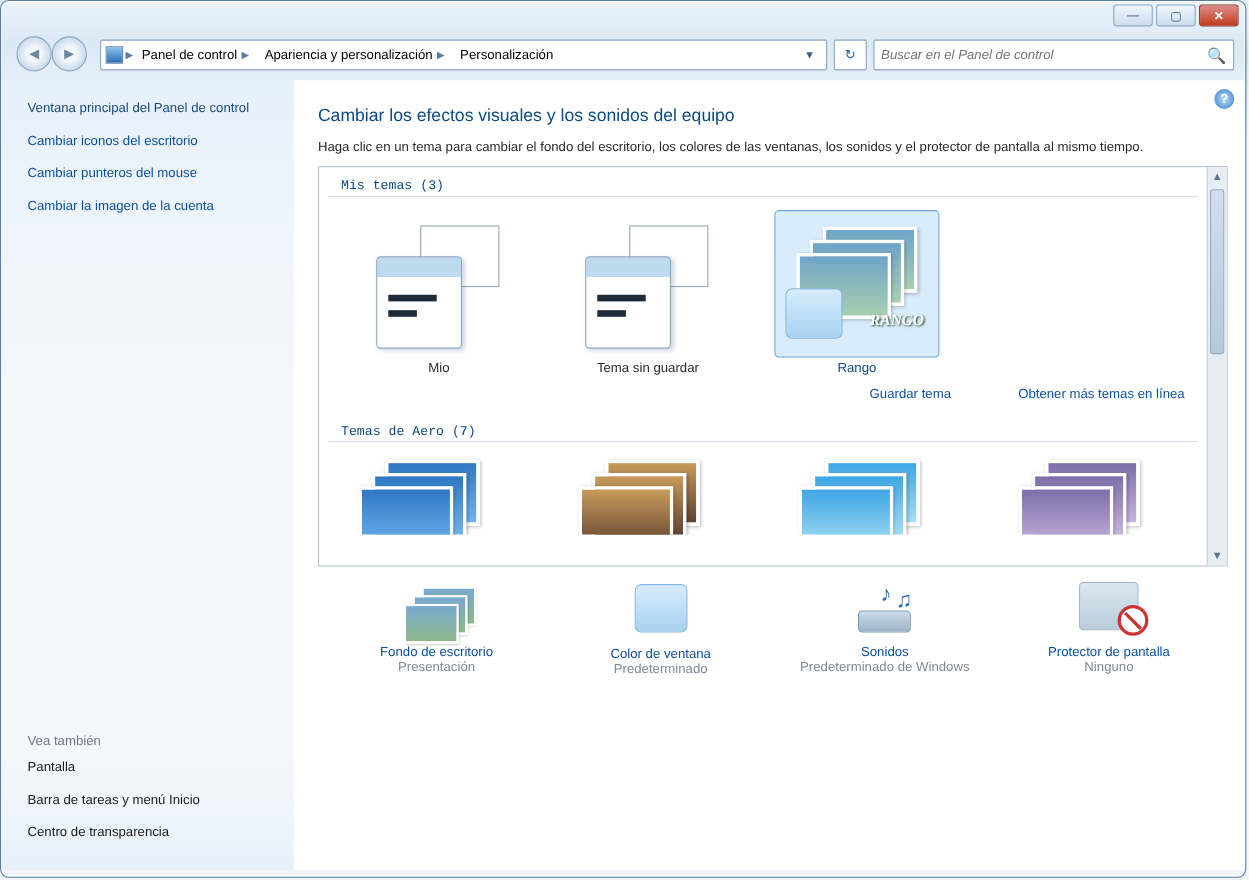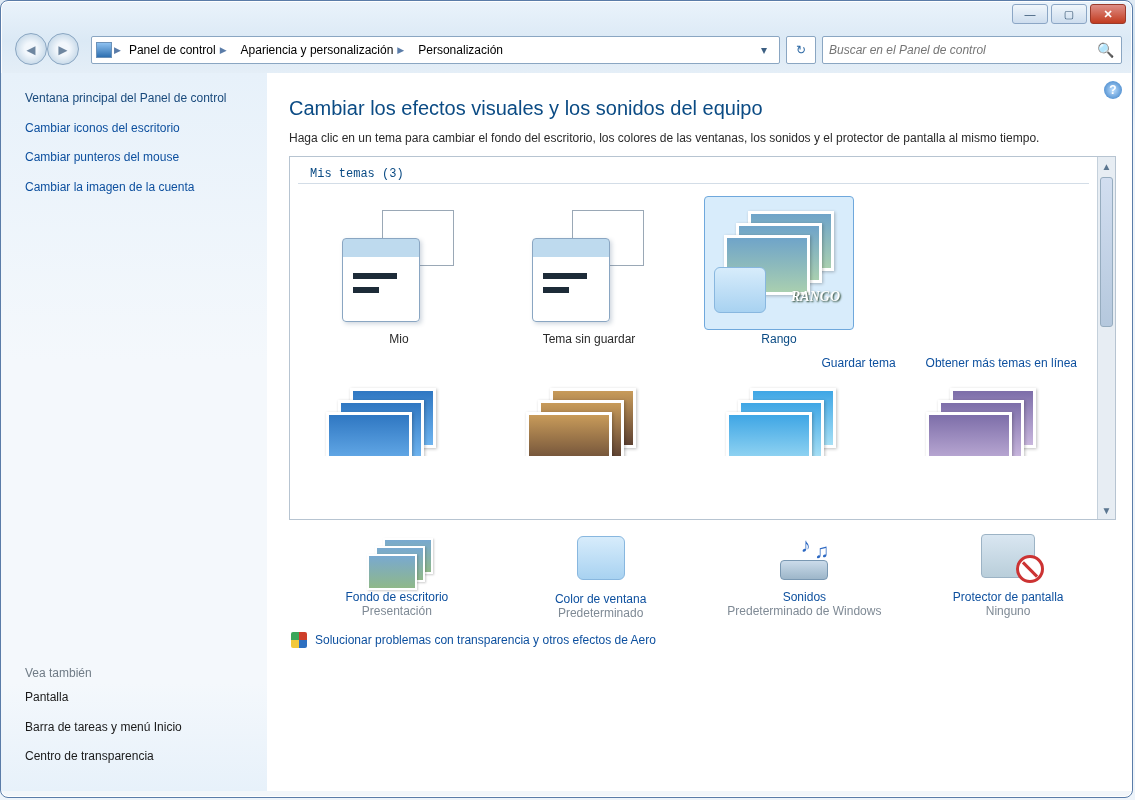--- a/index.html
+++ b/index.html
@@ -33,21 +33,21 @@
            cursor:default; white-space:nowrap; }
   .crumbsep { color:#5a7ca8; font-size:9px; }
   .addricon { width:16px; height:16px; background:linear-gradient(#8ec1f0,#2d6fb0);
               border:1px solid #6b91b8;}
   .addr-end { margin-left:auto; display:flex; align-items:center; gap:2px;}
   .addr-mini { width:22px; height:22px; display:flex; align-items:center;
                justify-content:center; color:#3c5f82;}
   .refreshbox { width:30px; height:28px; border:1px solid #8aa6c2;
                 background:#fff; border-radius:2px; display:flex;
                 align-items:center; justify-content:center; color:#2c68a4;}
-  .searchbox { width:300px; height:28px; border:1px solid #8aa6c2;
+  .searchbox { width:328px; height:28px; border:1px solid #8aa6c2;
                background:#fff; border-radius:2px; display:flex;
                align-items:center; padding:0 6px; }
   .searchbox input { border:none; outline:none; flex:1; font-style:italic;
                      color:#7f8a95; font-size:12px;}
   .searchicon { color:#2c68a4; font-size:14px;}
   
   .body { display:flex; height:calc(100% - 78px); background:#fff;}
   .sidebar { width:266px; background:linear-gradient(180deg,#e7f1fa,#f4f8fc 40%,#f4f8fc 85%,#e7f1fa);
              padding:18px 16px 12px 24px; display:flex; flex-direction:column;}
   .sidebar a { color:#0c4f9e; text-decoration:none; display:block;
@@ -55,21 +55,21 @@
   .sidebar a.head { color:#194a7c; }
   .sidebar .spacer { flex:1; }
   .seealso-h { color:#6f7b86; margin-bottom:10px; }
   .sidebar a.plain { color:#1a1a1a; }
   
   .main { flex:1; padding:14px 16px 10px 22px; position:relative; overflow:hidden;}
   .helpicon { position:absolute; top:8px; right:10px; width:18px; height:18px;
               border-radius:50%; background:radial-gradient(#bfe0ff,#2f77c2);
               color:#fff; font-weight:bold; font-size:12px; display:flex;
               align-items:center; justify-content:center;}
-  h1.mainhead { color:#0b4b84; font-size:20px; font-weight:normal;
+  h1.mainhead { color:#0b4b84; font-size:16px; font-weight:normal;
                 margin:10px 0 10px 0;}
   .desc { color:#2a2a2a; line-height:1.35; margin-bottom:10px;}
   
   .scrollwrap { border:1px solid #b7c4d1; height:364px; display:flex;}
   .scrollcontent { flex:1; padding:4px 0 0 0; overflow:hidden;}
   .groupset { margin:0 0 10px 0;}
   .grouplegend { color:#0b4b84; font-size:12px; padding:6px 12px 2px 12px;
                  border-bottom:1px solid #d3dde7; margin:0 8px 12px 8px;font-family:Liberation Mono, monospace;}
   .themes-row { display:flex; gap:40px; padding:0 34px;}
   .theme { width:150px; text-align:center; cursor:default;}
@@ -96,21 +96,21 @@
   .stack .color { position:absolute; bottom:2px; left:0; width:52px; height:46px;
                   border:1px solid #88b7df; border-radius:6px;
                   background:linear-gradient(#d7ecfb,#a8d2f1);}
   .rangotxt{ position:absolute; bottom:10px; right:4px; color:#fff;
              font-family:Georgia,serif; font-style:italic; font-weight:bold;
              text-shadow:1px 1px 2px #1b3a22; font-size:14px;}
   .themename { color:#2a2a2a; padding-top:2px;}
   .theme.selected .themename{ color:#0b4b84;}
   .linksrow { display:flex; gap:30px; padding:10px 20px 4px 0;
               justify-content:flex-end;}
-  .linksrow a { color:#0c4f9e; text-decoration:none;}
+  .linksrow a { color:#0c4f9e; text-decoration:none;margin-left:31px;}
   .aero-row { display:flex; gap:50px; padding:0 26px;}
   .aerothumb { width:150px; height:72px; overflow:hidden; display:flex;
                align-items:flex-start; justify-content:center;}
   .aerothumb .stack{ height:80px; width:150px;}
   .scrollbar { width:18px; background:#e7edf3; border-left:1px solid #c4d0db;
                display:flex; flex-direction:column;}
   .sb-btn { height:18px; display:flex; align-items:center; justify-content:center;
             color:#5b7690; font-size:10px;}
   .sb-thumb { background:linear-gradient(#d2def0,#b5c8dd); border:1px solid #96acbf;
               border-radius:3px; margin:2px; height:150px;}
@@ -241,20 +241,21 @@
                 <div class="themename">Rango</div>
               </div>
             </div>
             <div class="linksrow">
               <a>Guardar tema</a>
               <a>Obtener más temas en línea</a>
             </div>
           </div>
 
           <div class="groupset">
+            <div class="grouplegend">Temas de Aero (7)</div>
             <div class="aero-row">
               <div class="aerothumb">
                 <div class="stack">
                     <div class="slide s1" style="background:linear-gradient(#2f77c2,#6fb4ef)"></div>
                     <div class="slide s2" style="background:linear-gradient(#2f77c2,#6fb4ef)"></div>
                     <div class="slide s3" style="background:linear-gradient(#2f77c2,#6fb4ef)"></div>
                   </div>
               </div>
               <div class="aerothumb">
                 <div class="stack">
@@ -320,19 +321,15 @@
           <div class="qicon">
             <div class="ssicon">
                 <div class="no"></div>
               </div>
           </div>
           <div class="qtitle">Protector de pantalla</div>
           <div class="qsub">Ninguno</div>
         </div>
       </div>
 
-      <div class="troublerow">
-        <div class="shield"></div>
-        <a>Solucionar problemas con transparencia y otros efectos de Aero</a>
-      </div>
     </div>
   </div>
 </div>
 
 </body></html>

